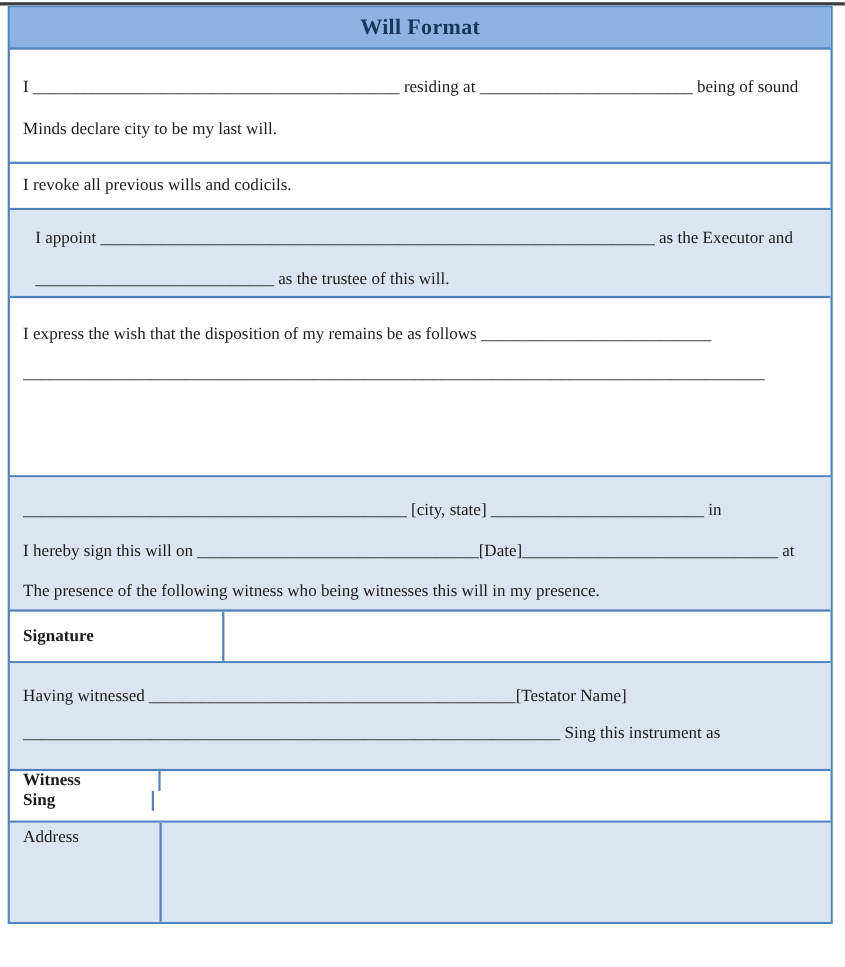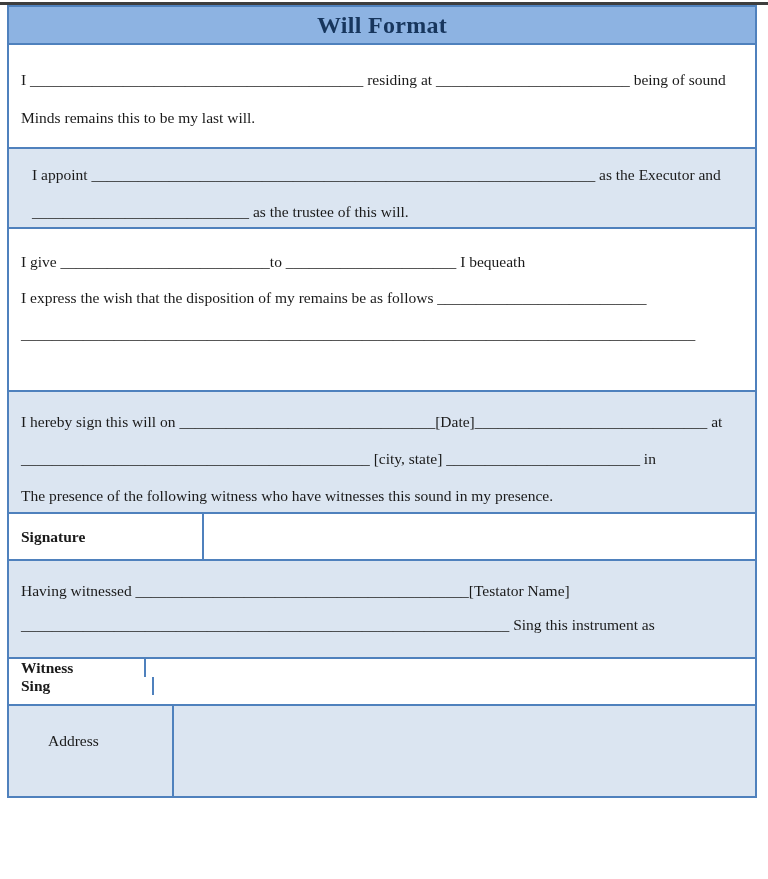--- a/index.html
+++ b/index.html
@@ -46,21 +46,21 @@
   .header-row {
     height: 38px;
     background: #8db3e2;
     display: flex;
     align-items: center;
     justify-content: center;
     padding: 0;
   }
   .title {
     font-weight: bold;
-    font-size: 24px;
+    font-size: 20px;
     color: #17365d;
     letter-spacing: 0.3px;
   }
 
   .r-declaration { height: 104px; padding-top: 16px; line-height: 38px; }
   .r-revoke      { height: 42px;  display: flex; align-items: center; }
   .r-appoint     { height: 80px;  padding-top: 7px;  line-height: 37px; padding-left: 23px; }
   .r-bequests    { height: 163px; padding-top: 15px; line-height: 36px; }
   .r-signing     { height: 122px; padding-top: 11px; line-height: 37px; }
   .r-witnessed   { height: 98px; padding-top: 13px; line-height: 34px; }
@@ -75,55 +75,57 @@
     border-right: 2px solid #4f81bd;
     display: flex;
     align-items: center;
     padding-left: 12px;
   }
   .cell.fill { flex: 1; border-right: none; padding-left: 0; }
   .cell.bold { font-weight: bold; }
   .sig-label   { width: 195px; }
   .wit-label   { width: 137px; }
   .wit-value   { width: 246px; padding-left: 0; }
-  .sing-label  { width: 145px; }
-  .addr-label  { width: 138px; align-items: flex-start; padding-top: 26px; margin-left: 27px; }
+  .sing-label  { width: 131px; }
+  .addr-label  { width: 138px; align-items: flex-start; padding-top: 4px; }
 </style>
 </head>
 <body>
 
 <div class="top-line"></div>
 
 <div class="form">
 
   <div class="row header-row">
     <span class="title">Will Format</span>
   </div>
 
   <div class="row r-declaration">
     <div class="line">I ___________________________________________ residing at _________________________ being of sound</div>
-    <div class="line">Minds remains this to be my last will.</div>
+    <div class="line">Minds declare city to be my last will.</div>
   </div>
 
+  <div class="row r-revoke">
+    <div class="line">I revoke all previous wills and codicils.</div>
+  </div>
 
   <div class="row r-appoint blue">
     <div class="line">I appoint _________________________________________________________________ as the Executor and</div>
     <div class="line">____________________________ as the trustee of this will.</div>
   </div>
 
   <div class="row r-bequests">
-    <div class="line">I give ___________________________to ______________________ I bequeath</div>
     <div class="line">I express the wish that the disposition of my remains be as follows ___________________________</div>
     <div class="line">_______________________________________________________________________________________</div>
   </div>
 
   <div class="row r-signing blue">
+    <div class="line">_____________________________________________ [city, state] _________________________ in</div>
     <div class="line">I hereby sign this will on _________________________________[Date]______________________________ at</div>
-    <div class="line">_____________________________________________ [city, state] _________________________ in</div>
-    <div class="line">The presence of the following witness who have witnesses this sound in my presence.</div>
+    <div class="line">The presence of the following witness who being witnesses this will in my presence.</div>
   </div>
 
   <div class="row cells r-signature">
     <div class="cell bold sig-label">
       <span>Signature</span>
     </div>
     <div class="cell fill"></div>
   </div>
 
   <div class="row r-witnessed blue">

